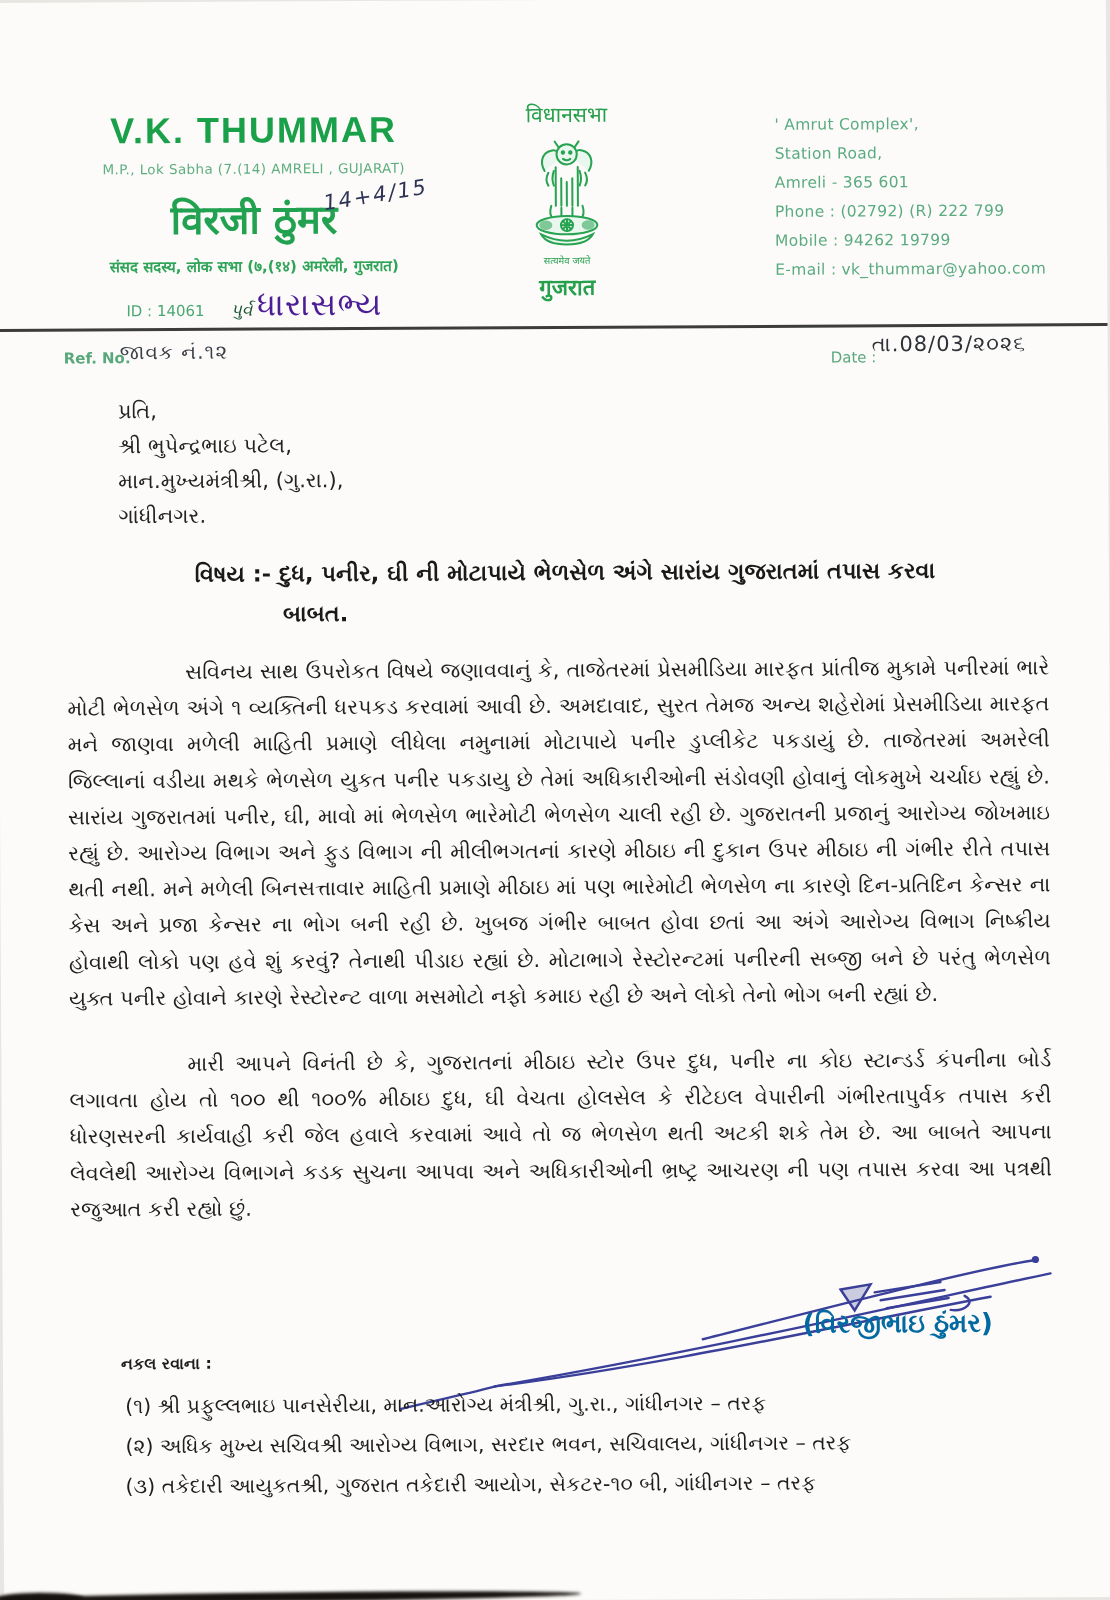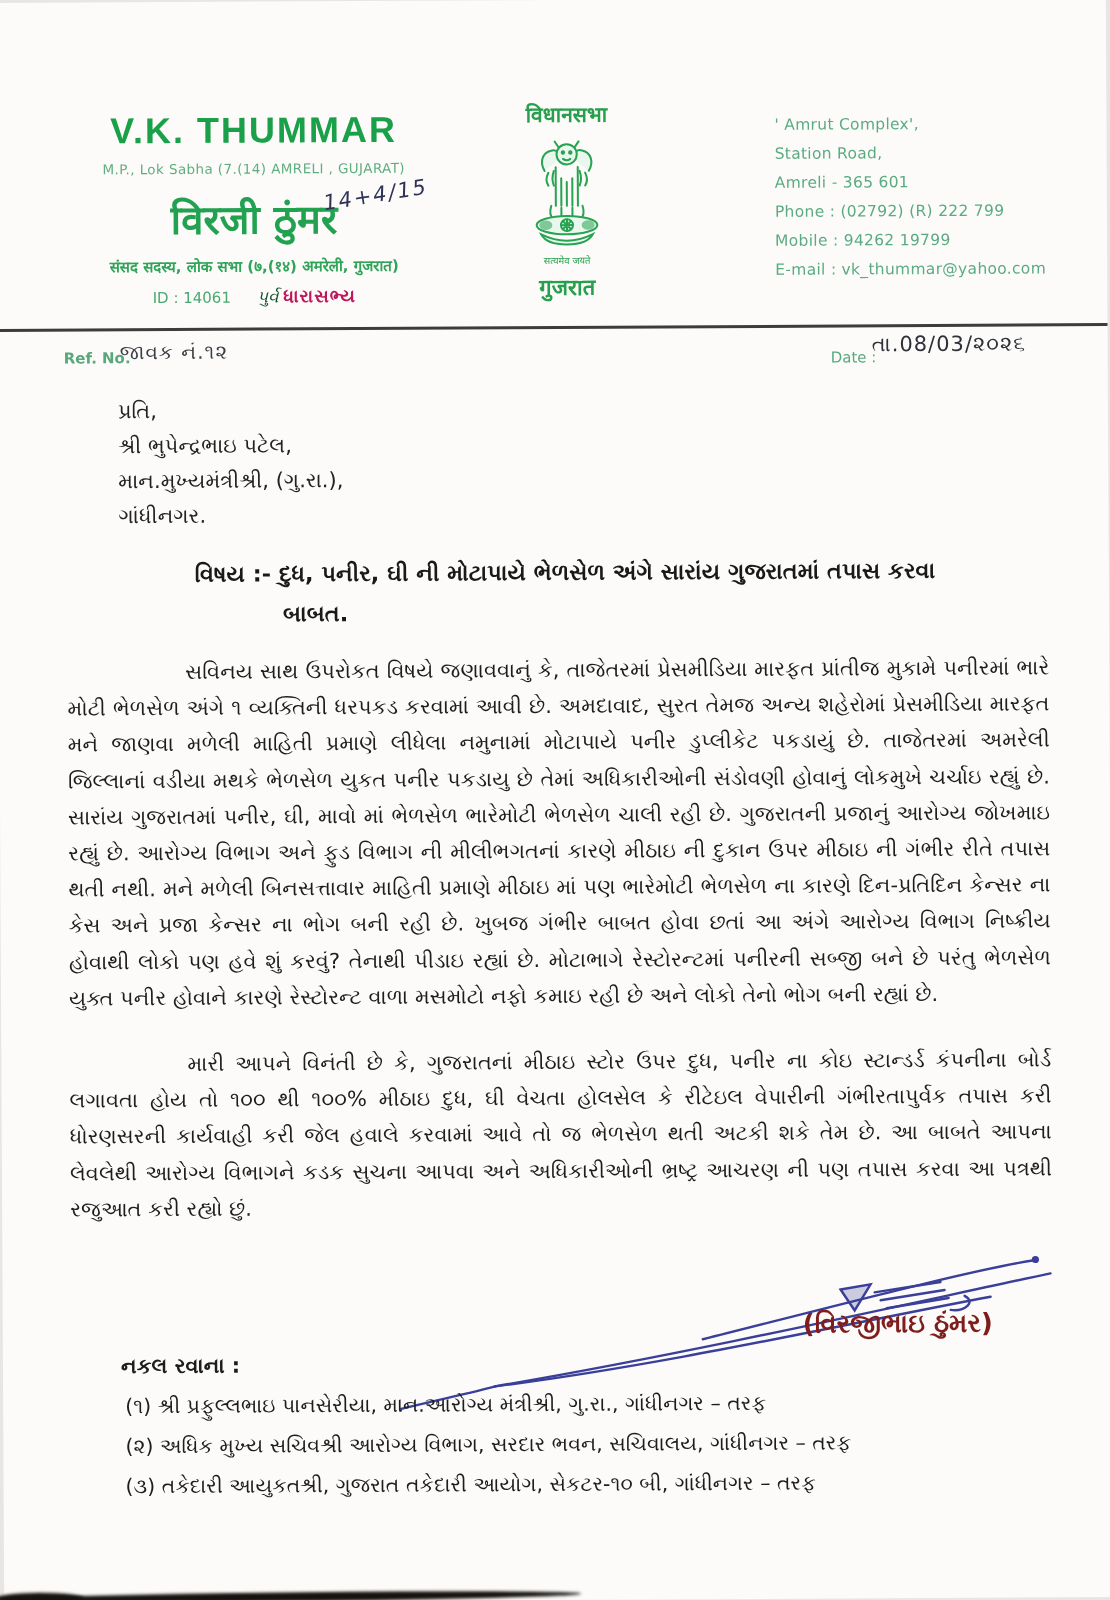--- a/index.html
+++ b/index.html
@@ -15,49 +15,49 @@
     transform:rotate(-0.3deg);transform-origin:50% 50%;
   }
   
   .lh-left{position:absolute;left:62px;top:108px;width:390px;text-align:center;}
   .lh-name-en{font-size:36px;font-weight:bold;letter-spacing:2px;color:#1ba04a;font-family:"Liberation Sans",sans-serif;}
   .lh-title-en{font-size:13.5px;color:#5fae7f;margin-top:9px;letter-spacing:.4px;}
   .lh-name-gu{font-size:40px;font-weight:bold;color:#22a251;margin-top:14px;}
   .lh-title-hi{font-size:15px;font-weight:bold;color:#2fa458;margin-top:10px;}
   .lh-idrow{margin-top:10px;font-size:15px;color:#4aa873;display:flex;justify-content:center;gap:26px;align-items:baseline;}
   .stamp-hw{color:#14532d;font-size:17px;font-style:italic;}
-  .stamp{color:#be185d;font-size:18px;font-weight:bold;letter-spacing:1px;}
+  .stamp{color:#4c1d95;font-size:32px;font-weight:normal;letter-spacing:1px;}
   .hw-anno{
     position:absolute;left:326px;top:182px;font-size:21px;color:#2e3355;
     font-style:italic;transform:rotate(-9deg);letter-spacing:2px;
   }
   .lh-center{position:absolute;left:480px;top:100px;width:180px;text-align:center;color:#27a04e;}
-  .lh-assembly{font-size:21px;font-weight:bold;}
+  .lh-assembly{font-size:21px;font-weight:normal;}
   .lh-motto{font-size:9.5px;margin-top:2px;font-weight:normal;}
   .lh-state{font-size:22px;font-weight:bold;margin-top:4px;}
   .emblem{margin:6px auto 0 auto;display:block;}
   .lh-right{position:absolute;left:778px;top:112px;font-size:15.5px;color:#5bab80;line-height:29px;letter-spacing:.3px;}
   
   .rule{position:absolute;left:0px;top:326px;width:1110px;height:0;border-top:3px solid #3c3c3c;}
   .ref-hw{position:absolute;left:122px;top:338px;font-size:20px;color:#3a3f46;letter-spacing:1px;}
   .ref-label{position:absolute;left:66px;top:347px;font-size:15px;color:#58a87c;font-weight:bold;}
   .date-label{position:absolute;left:833px;top:350px;font-size:15px;color:#58a87c;}
   .date-hw{position:absolute;left:874px;top:334px;font-size:21px;color:#2e3238;letter-spacing:1px;}
   
   .recipient{position:absolute;left:120px;top:392px;font-size:21px;color:#222;line-height:35px;}
   .subject{position:absolute;left:196px;top:552px;width:830px;font-size:22.5px;color:#191919;font-weight:bold;line-height:40px;}
   .subject .s2{margin-left:88px;}
   .bodytext{position:absolute;left:68px;top:652px;width:982px;font-size:21px;color:#1d1d1d;line-height:36.2px;text-align:justify;}
   .bodytext p{margin:0;text-indent:118px;}
   .bodytext p + p{margin-top:30px;}
   
   .sig-svg{position:absolute;left:0;top:0;pointer-events:none;}
-  .sig-name{position:absolute;left:800px;top:1310px;font-size:26px;color:#7f1d1d;font-weight:bold;white-space:nowrap;text-align:center;}
+  .sig-name{position:absolute;left:800px;top:1310px;font-size:26px;color:#0369a1;font-weight:bold;white-space:nowrap;text-align:center;}
   
-  .cc-head{position:absolute;left:118px;top:1352px;font-size:21px;font-weight:bold;color:#1d1d1d;}
+  .cc-head{position:absolute;left:118px;top:1352px;font-size:16px;font-weight:bold;color:#1d1d1d;}
   .cc-item{position:absolute;font-size:20.5px;color:#1d1d1d;white-space:nowrap;}
   .cc-1{left:122px;top:1392px;}
   .cc-2{left:122px;top:1432px;}
   .cc-3{left:122px;top:1472px;}
   
   .scan-smudge{
     position:absolute;left:-8px;bottom:0px;width:585px;height:9px;
     background:#161210;border-radius:50%;filter:blur(1.6px);
     transform:rotate(-0.35deg);
   }

